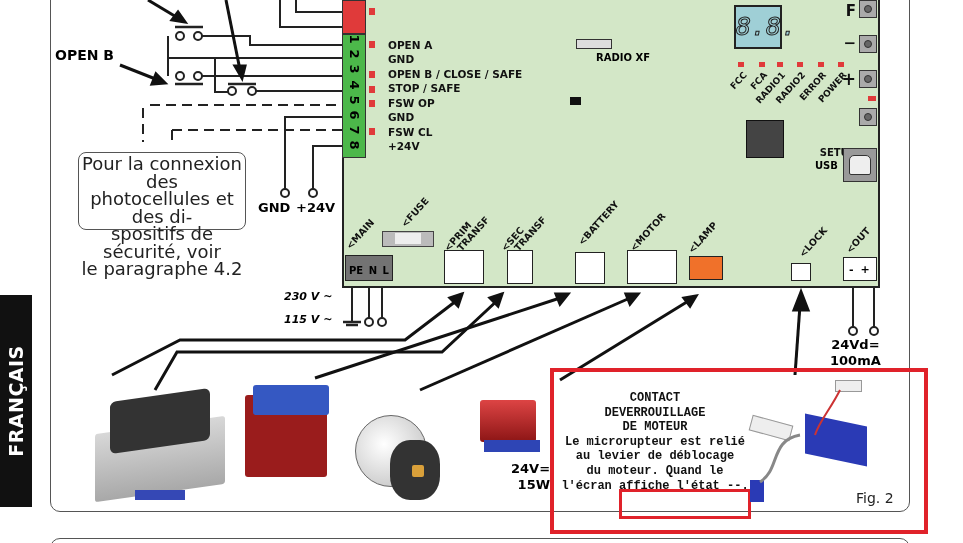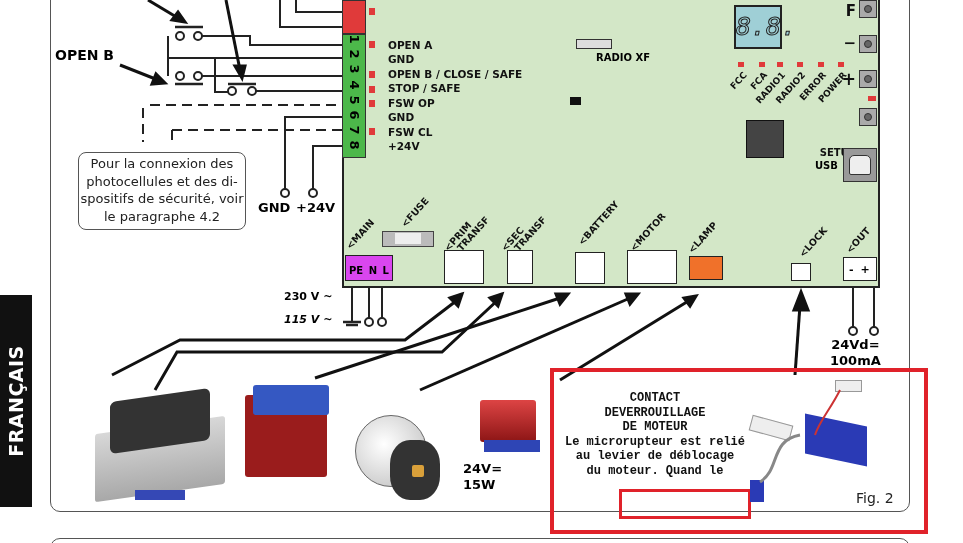--- a/index.html
+++ b/index.html
@@ -4,21 +4,21 @@
 <style>
   html,body{margin:0;padding:0;background:#ffffff;}
   body{width:963px;height:543px;position:relative;overflow:hidden;font-family:"DejaVu Sans",sans-serif;}
   .abs{position:absolute;}
   svg{position:absolute;left:0;top:0;}
   .bold{font-weight:bold;}
   .side-tab{position:absolute;left:0;top:295px;width:32px;height:212px;background:#111;}
   .side-tab span{position:absolute;left:50%;top:50%;transform:translate(-50%,-50%) rotate(-90deg);color:#fff;font-weight:bold;font-size:19px;white-space:nowrap;letter-spacing:0.5px;}
   .board{position:absolute;left:342px;top:-4px;width:538px;height:292px;background:#d3e7c7;border:2px solid #222;box-sizing:border-box;}
   .term-label{position:absolute;left:388px;font-size:10.5px;font-weight:bold;color:#111;}
-  .note{position:absolute;left:78px;top:152px;width:168px;height:78px;border:1px solid #555;border-radius:8px;background:#fff;font-size:13px;text-align:center;line-height:17.5px;color:#222;padding-top:2px;box-sizing:border-box;}
+  .note{position:absolute;left:78px;top:152px;width:168px;height:78px;border:1px solid #555;border-radius:8px;background:#fff;font-size:18px;text-align:center;line-height:17.5px;color:#222;padding-top:2px;box-sizing:border-box;}
   .rot{position:absolute;font-size:9.5px;font-weight:bold;transform-origin:left bottom;transform:rotate(-48deg);white-space:nowrap;color:#111;}
   .led-label{position:absolute;font-size:9px;font-weight:bold;transform-origin:right top;transform:rotate(-48deg);white-space:nowrap;text-align:right;color:#111;}
   .btn{position:absolute;width:18px;height:18px;background:#aaa;border:1px solid #333;box-sizing:border-box;}
   .btn::after{content:"";position:absolute;left:4px;top:4px;width:8px;height:8px;border-radius:50%;background:#666;border:1px solid #333;box-sizing:border-box;}
   .btn-label{position:absolute;font-size:12px;font-weight:bold;text-align:right;color:#111;}
   .conn{position:absolute;background:#fff;border:1.5px solid #222;box-sizing:border-box;}
   .redbox{position:absolute;border:4px solid #e0222a;box-sizing:border-box;}
   .desc{position:absolute;font-size:12px;font-weight:bold;text-align:center;color:#111;line-height:14.6px;}
 </style>
 </head>
@@ -179,21 +179,21 @@
 <div class="btn-label" style="left:810px;top:111px;width:46px;font-size:10px;margin-top:36px;">SETUP</div>
 <div class="btn" style="left:859px;top:108px;"></div>
 
 <div class="abs" style="left:746px;top:120px;width:38px;height:38px;background:#444;border:1px solid #111;box-sizing:border-box;"></div>
 <div class="abs bold" style="left:815px;top:160px;font-size:10px;">USB</div>
 <div class="abs" style="left:843px;top:148px;width:34px;height:34px;background:#999;border:1.5px solid #333;box-sizing:border-box;">
   <div style="position:absolute;left:5px;top:6px;width:22px;height:20px;background:#eee;border:1px solid #333;border-radius:5px 5px 2px 2px;box-sizing:border-box;"></div>
 </div>
 
 <div class="rot" style="left:352px;top:240px;">&lt;MAIN</div>
-<div class="abs" style="left:345px;top:255px;width:48px;height:26px;background:#d946ef;border:1.5px solid #222;box-sizing:border-box;">
+<div class="abs" style="left:345px;top:255px;width:48px;height:26px;background:#737373;border:1.5px solid #222;box-sizing:border-box;">
   <span style="position:absolute;left:3px;top:9px;font-size:10px;font-weight:bold;word-spacing:2px;">PE N L</span>
 </div>
 <div class="rot" style="left:407px;top:218px;">&lt;FUSE</div>
 <div class="abs" style="left:382px;top:231px;width:52px;height:16px;background:#bbb;border:1.5px solid #444;box-sizing:border-box;">
   <div style="position:absolute;left:12px;top:1px;width:26px;height:11px;background:#eee;"></div>
 </div>
 <div class="rot" style="left:450px;top:242px;">&lt;PRIM</div>
 <div class="rot" style="left:463px;top:242px;">TRANSF</div>
 <div class="conn" style="left:444px;top:250px;width:40px;height:34px;"></div>
 <div class="rot" style="left:507px;top:242px;">&lt;SEC</div>
@@ -205,21 +205,21 @@
 <div class="conn" style="left:627px;top:250px;width:50px;height:34px;"></div>
 <div class="rot" style="left:694px;top:244px;">&lt;LAMP</div>
 <div class="abs" style="left:689px;top:256px;width:34px;height:24px;background:#f0712a;border:1.5px solid #222;box-sizing:border-box;"></div>
 <div class="rot" style="left:805px;top:248px;">&lt;LOCK</div>
 <div class="conn" style="left:791px;top:263px;width:20px;height:18px;"></div>
 <div class="rot" style="left:852px;top:244px;">&lt;OUT</div>
 <div class="conn" style="left:843px;top:257px;width:34px;height:24px;">
   <span style="position:absolute;left:5px;top:5px;font-size:11px;font-weight:bold;word-spacing:3px;">- +</span>
 </div>
 
-<div class="abs bold" style="left:284px;top:290px;font-size:11px;">230 V ~</div>
+<div class="abs bold" style="left:284px;top:290px;font-size:11px;font-style:italic;">230 V ~</div>
 <div class="abs bold" style="left:284px;top:313px;font-size:11px;font-style:italic;">115 V ~</div>
 
 <div class="abs bold" style="left:830px;top:337px;font-size:13px;text-align:center;line-height:16px;">
   <div>24Vd=</div>
   <div>100mA</div>
 </div>
 
 <div class="abs" style="left:95px;top:385px;width:135px;height:115px;">
   <div style="position:absolute;left:0;top:40px;width:130px;height:68px;background:linear-gradient(#d8d8d8,#a8a8a8);transform:skewY(-8deg);border-radius:3px;"></div>
   <div style="position:absolute;left:15px;top:10px;width:100px;height:52px;background:#333;border-radius:6px;transform:skewY(-8deg);"></div>
@@ -231,33 +231,34 @@
 </div>
 <div class="abs" style="left:350px;top:385px;width:95px;height:125px;">
   <div style="position:absolute;left:5px;top:30px;width:70px;height:70px;border-radius:50%;background:radial-gradient(circle at 40% 40%,#fff,#bbb);border:1px solid #666;"></div>
   <div style="position:absolute;left:40px;top:55px;width:50px;height:60px;border-radius:40%;background:#333;"></div>
   <div style="position:absolute;left:62px;top:80px;width:12px;height:12px;background:#d9a03a;border-radius:2px;"></div>
 </div>
 <div class="abs" style="left:480px;top:400px;width:60px;height:55px;">
   <div style="position:absolute;left:0;top:0;width:56px;height:42px;background:linear-gradient(#d44,#8c1515);border-radius:3px;"></div>
   <div style="position:absolute;left:4px;top:40px;width:56px;height:12px;background:#2e45b5;"></div>
 </div>
-<div class="abs bold" style="left:463px;top:461px;font-size:13px;text-align:left;line-height:16px;">
+<div class="abs bold" style="left:511px;top:461px;font-size:13px;text-align:right;line-height:16px;">
   <div>24V=</div>
   <div>15W</div>
 </div>
 
 <div class="redbox" style="left:550px;top:368px;width:378px;height:166px;"></div>
 <div class="desc" style="left:560px;top:391px;width:190px;font-family:Liberation Mono, monospace;">
   <div>CONTACT</div>
   <div>DEVERROUILLAGE</div>
   <div>DE MOTEUR</div>
   <div>Le microrupteur est relié</div>
   <div>au levier de déblocage</div>
   <div>du moteur. Quand le</div>
+  <div><span>l'écran </span><span>affiche l'état --.</span></div>
 </div>
 <div class="redbox" style="left:619px;top:489px;width:132px;height:30px;border-width:3px;"></div>
 
 <div class="abs" style="left:740px;top:380px;width:140px;height:125px;">
   <div style="position:absolute;left:10px;top:40px;width:40px;height:14px;background:#eee;border:1px solid #999;transform:rotate(15deg);"></div>
   <div style="position:absolute;left:65px;top:40px;width:62px;height:40px;background:#2a3ab5;transform:skewY(12deg);"></div>
   <div style="position:absolute;left:95px;top:0;width:25px;height:10px;background:#eee;border:1px solid #999;"></div>
   <div style="position:absolute;left:10px;top:100px;width:14px;height:22px;background:#2a3ab5;"></div>
   <svg width="140" height="125" style="position:absolute;left:0;top:0;">
       <path d="M20,102 C40,90 30,60 60,55" stroke="#888" stroke-width="3" fill="none"></path>

